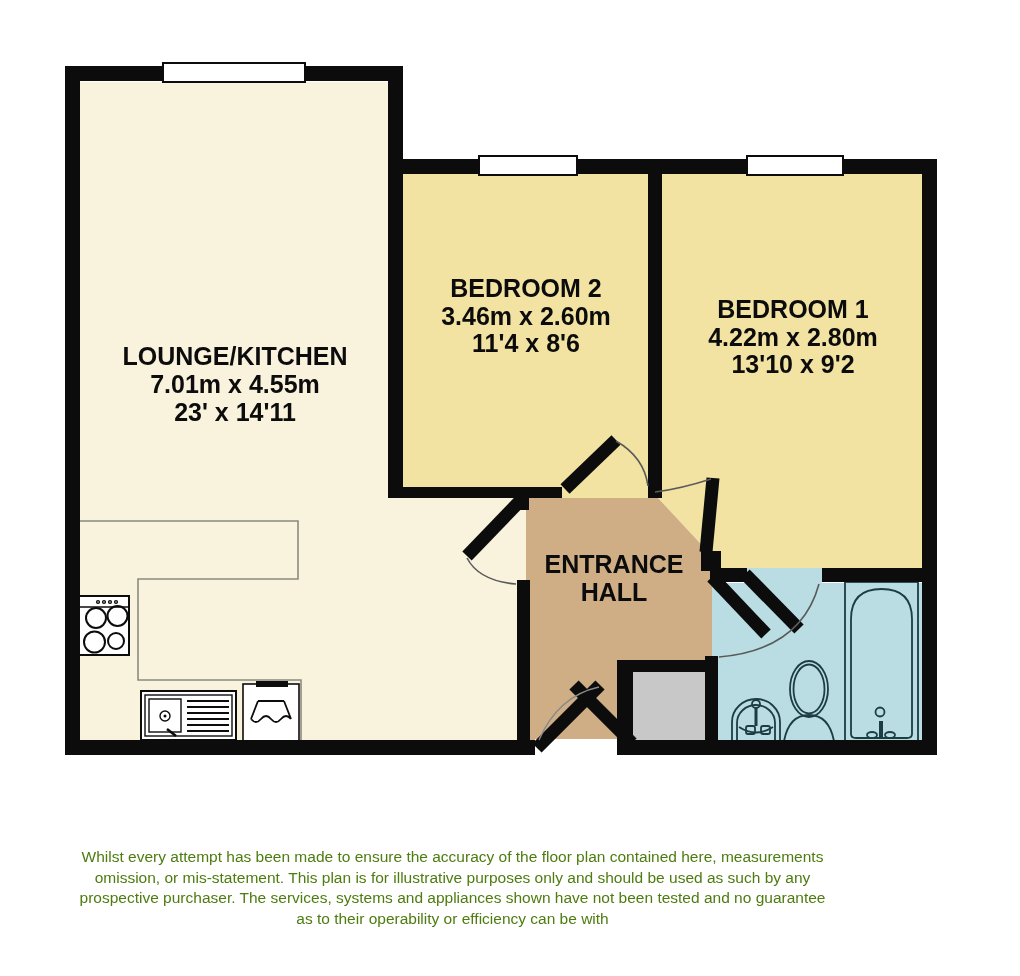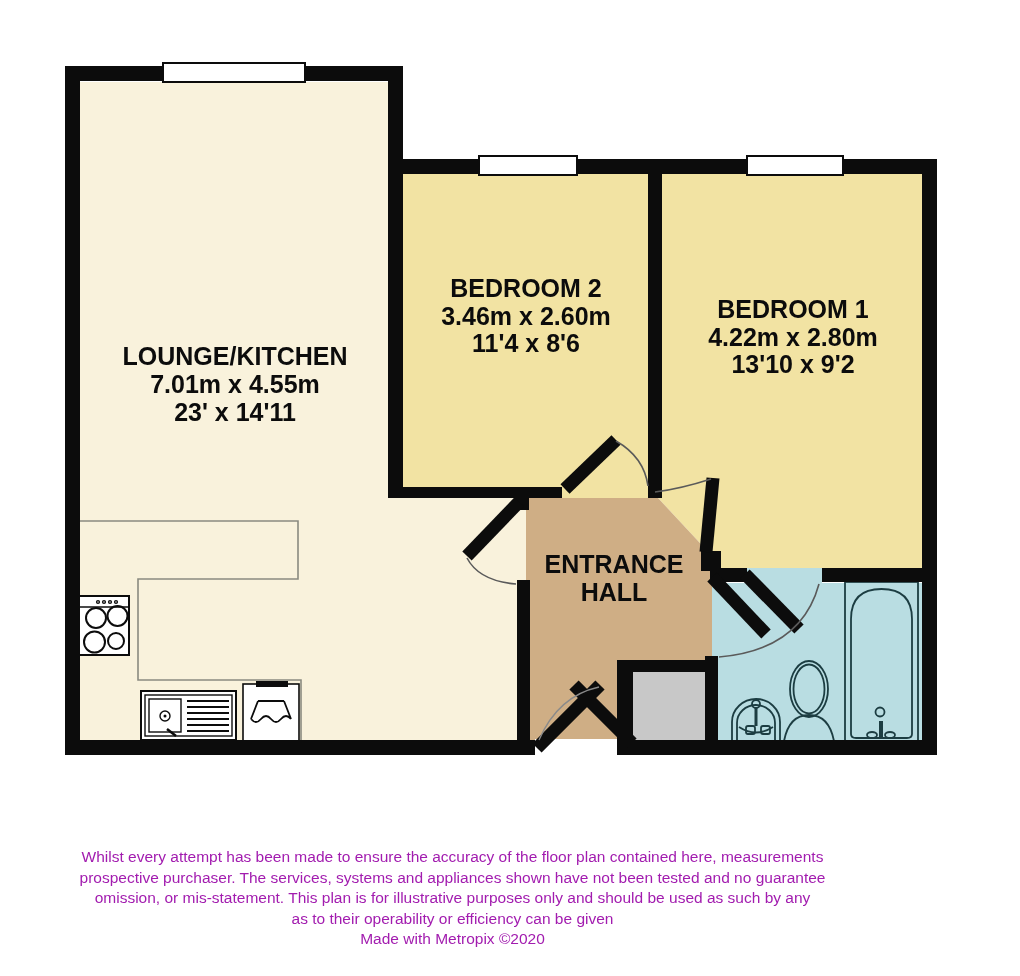--- a/index.html
+++ b/index.html
@@ -11,21 +11,21 @@
   .wall{fill:#0c0c0c;}
   .leaf{stroke:#0c0c0c;stroke-width:13;fill:none;}
   .arc{stroke:#5a5a5a;stroke-width:1.6;fill:none;}
   .arc-faint{stroke:#8a8a8a;stroke-width:1.3;fill:none;}
   .window{fill:#ffffff;stroke:#0c0c0c;stroke-width:2;}
   .counter{stroke:#8a8a80;stroke-width:1.6;fill:none;}
   .appliance{stroke:#0c0c0c;stroke-width:2;fill:#ffffff;}
   .appliance-thin{stroke:#0c0c0c;stroke-width:1.4;fill:none;}
   .fixture{stroke:#1c3d42;stroke-width:1.8;fill:none;}
   .footer{position:absolute;left:0;top:847px;width:905px;text-align:center;
-          font-size:15.5px;line-height:20.5px;color:#a21caf;}
+          font-size:15.5px;line-height:20.5px;color:#4d7c0f;}
 </style>
 </head>
 <body>
 
 <div class="page">
 
   <svg class="plan-svg" width="1020" height="976" viewBox="0 0 1020 976">
 
     <polygon points="80,82 388,82 388,490 526,490 526,740 80,740" fill="#f9f2dc"></polygon>
     <rect x="403" y="174" width="245" height="324" fill="#f2e3a3"></rect>
@@ -145,19 +145,18 @@
     <text class="room-label" x="793" y="318">BEDROOM 1</text>
     <text class="room-label" x="793" y="346">4.22m x 2.80m</text>
     <text class="room-label" x="793" y="373">13'10 x 9'2</text>
 
     <text class="room-label" x="614" y="573">ENTRANCE</text>
     <text class="room-label" x="614" y="601">HALL</text>
   </svg>
 
   <div class="footer">
     <div>Whilst every attempt has been made to ensure the accuracy of the floor plan contained here, measurements</div>
+    <div>omission, or mis-statement. This plan is for illustrative purposes only and should be used as such by any</div>
     <div>prospective purchaser. The services, systems and appliances shown have not been tested and no guarantee</div>
-    <div>omission, or mis-statement. This plan is for illustrative purposes only and should be used as such by any</div>
-    <div>as to their operability or efficiency can be given</div>
-    <div>Made with Metropix ©2020</div>
+    <div>as to their operability or efficiency can be with</div>
   </div>
 
 </div>
 
 </body></html>

